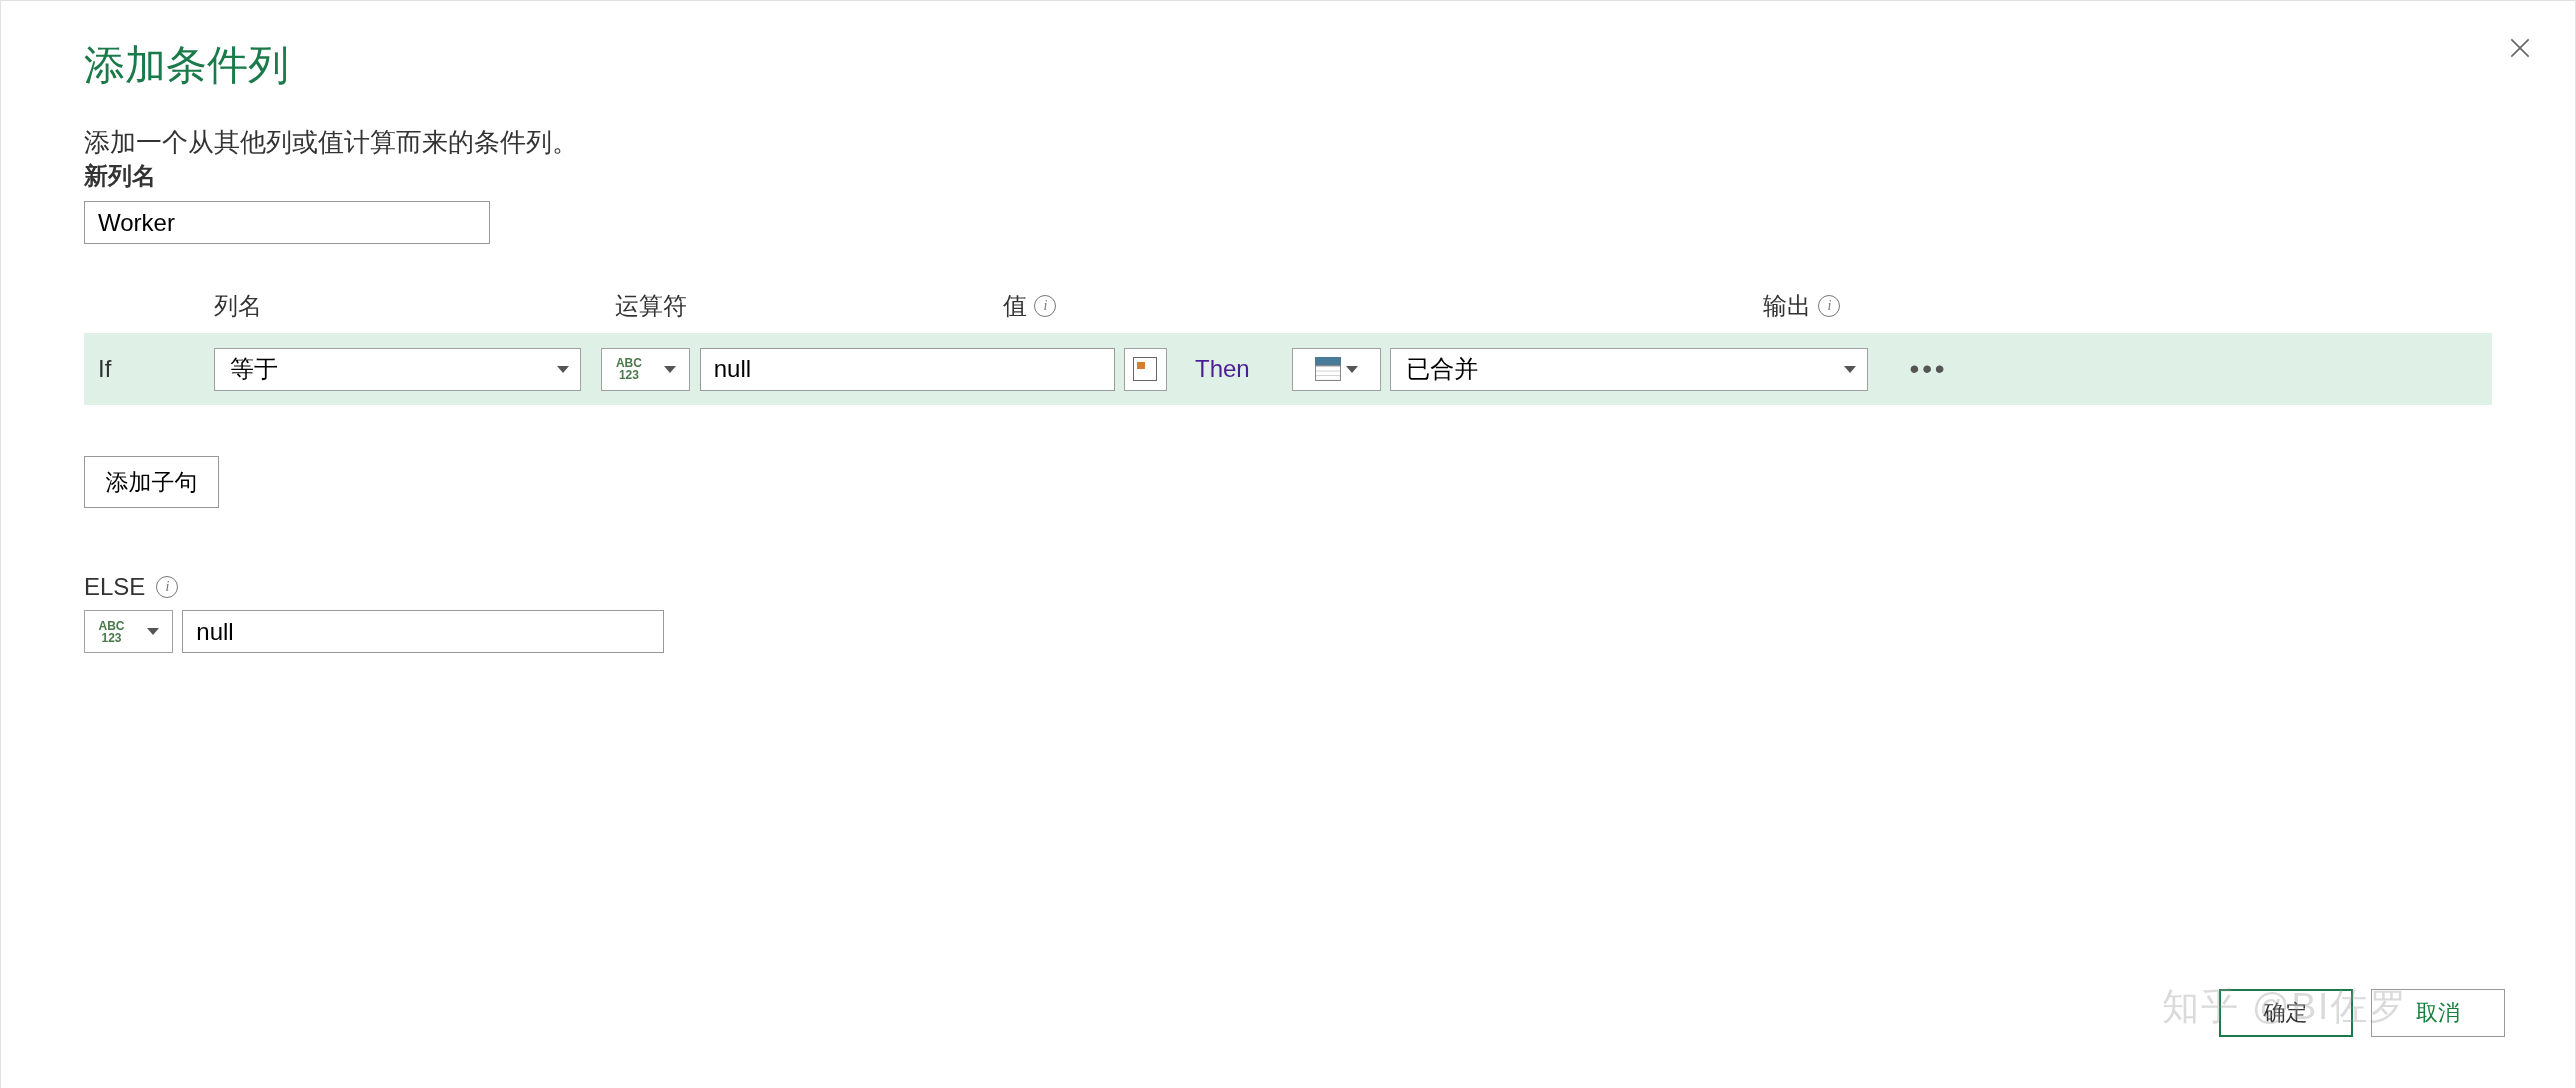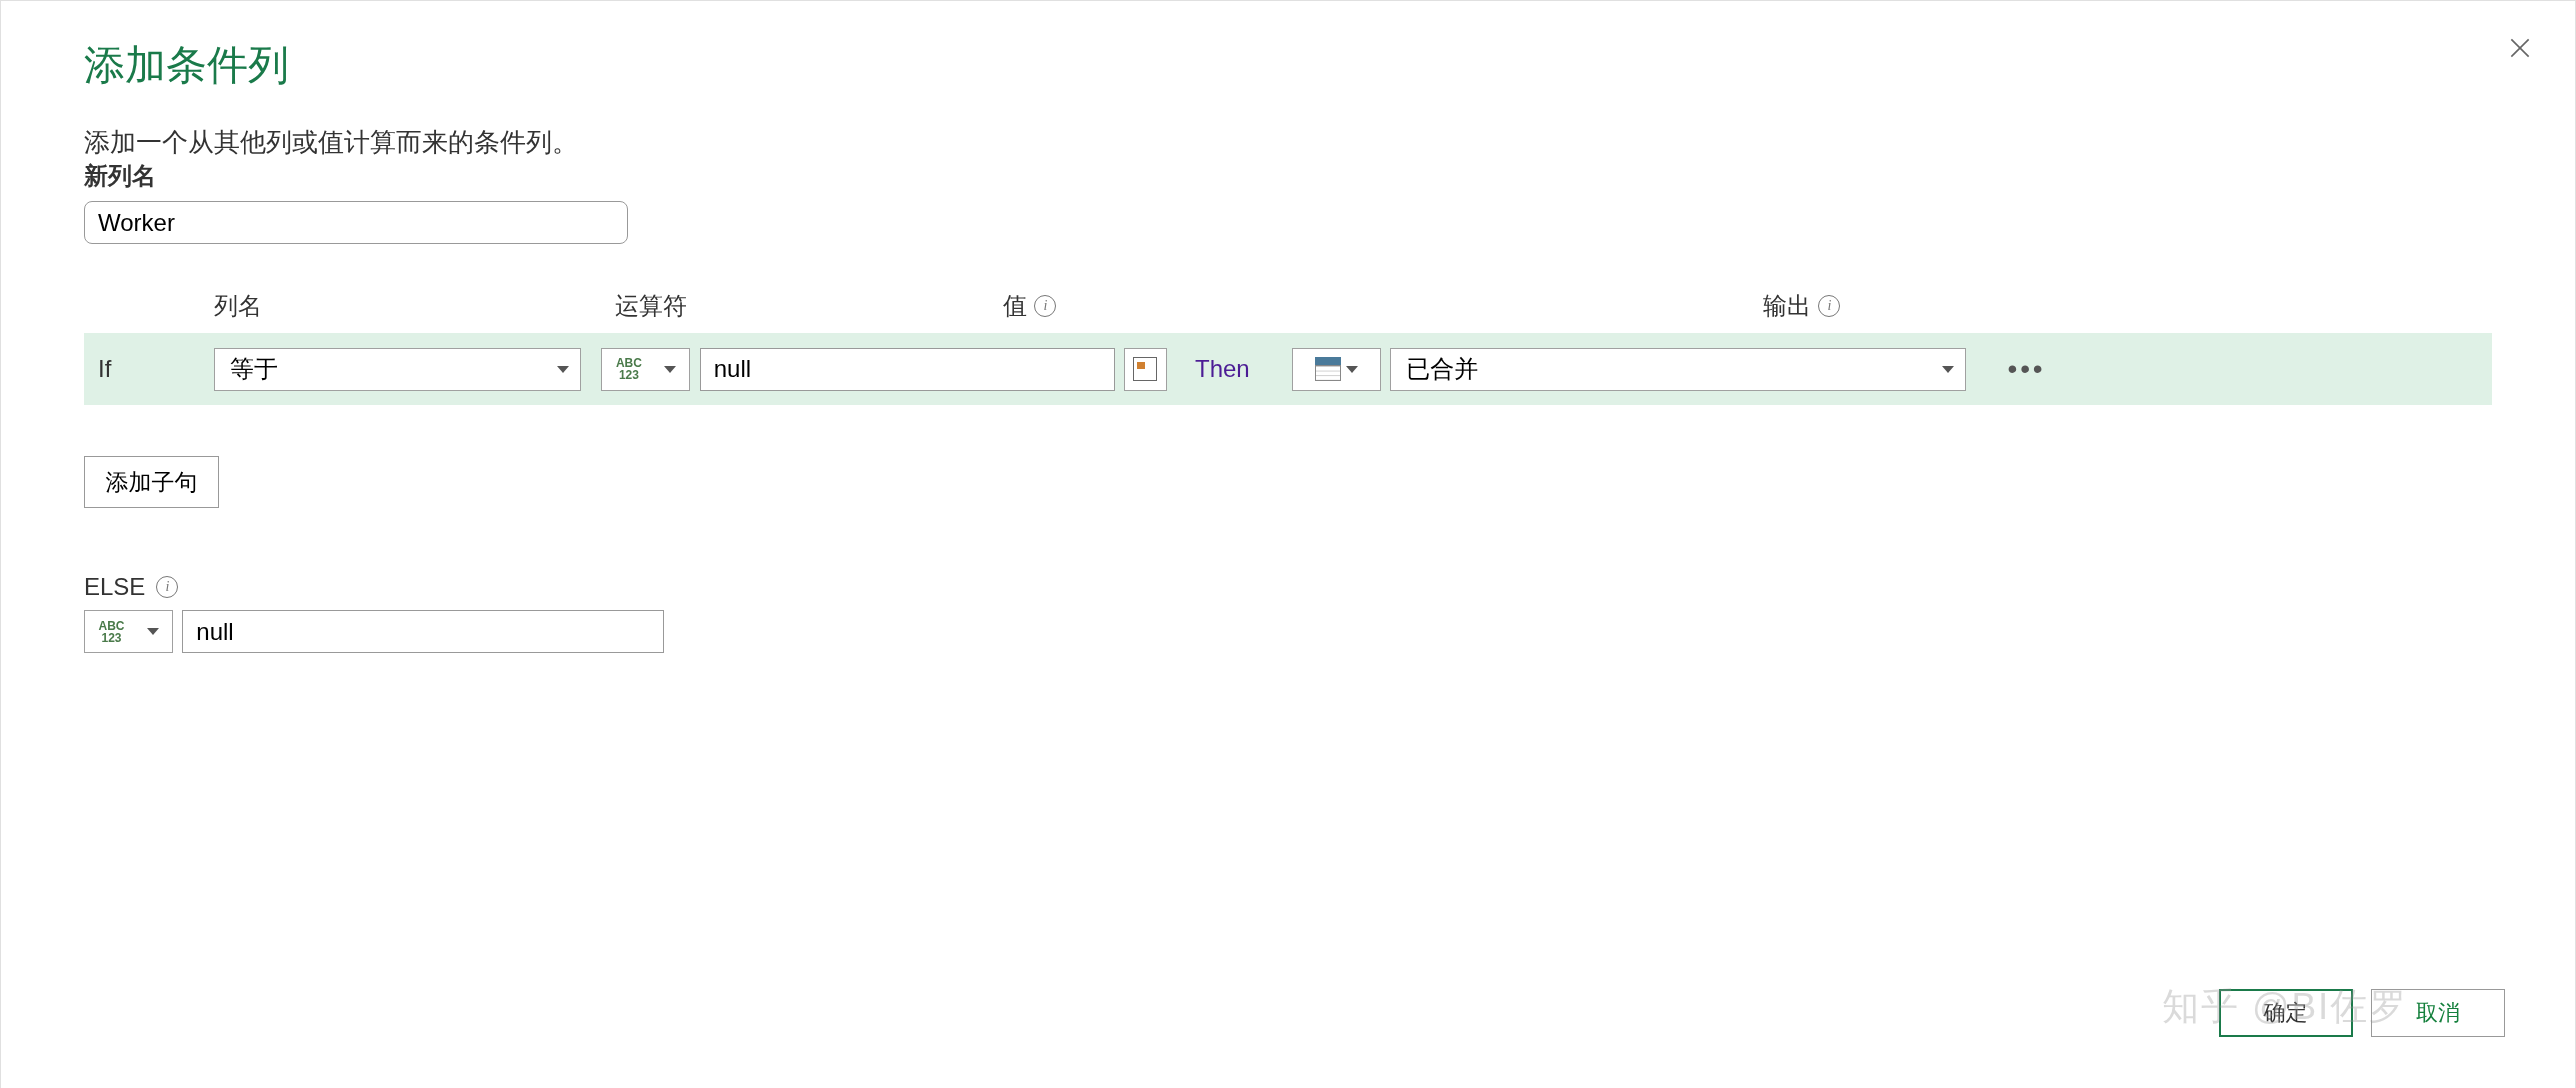--- a/index.html
+++ b/index.html
@@ -54,23 +54,22 @@
     }
     .text-input {
       border: 0.9px solid #999;
       padding: 7.4px 13px;
       font-size: 24px;
       background: #fff;
       outline: none;
       height: 43px;
     }
     .new-column-input {
-      width: 544px;
+      width: 406px;
       margin-bottom: 46px;
-      border-radius: 8px;
     }
     .condition-area {
       margin-bottom: 51px;
     }
     .header-row {
       display: flex;
       align-items: center;
       padding-left: 0;
       margin-bottom: 11px;
     }
@@ -237,21 +236,21 @@
       background: #fff;
       border: 0.9px solid #a0a0a0;
       display: flex;
       align-items: center;
       justify-content: center;
       gap: 5.6px;
       cursor: pointer;
       margin-right: 9.3px;
     }
     .output-select {
-      width: 576px;
+      width: 478px;
       margin-right: 32px;
     }
     .more-btn {
       font-size: 28px;
       color: #555;
       letter-spacing: 2.8px;
       cursor: pointer;
       padding: 0 9.3px;
     }
     .add-clause-btn {

